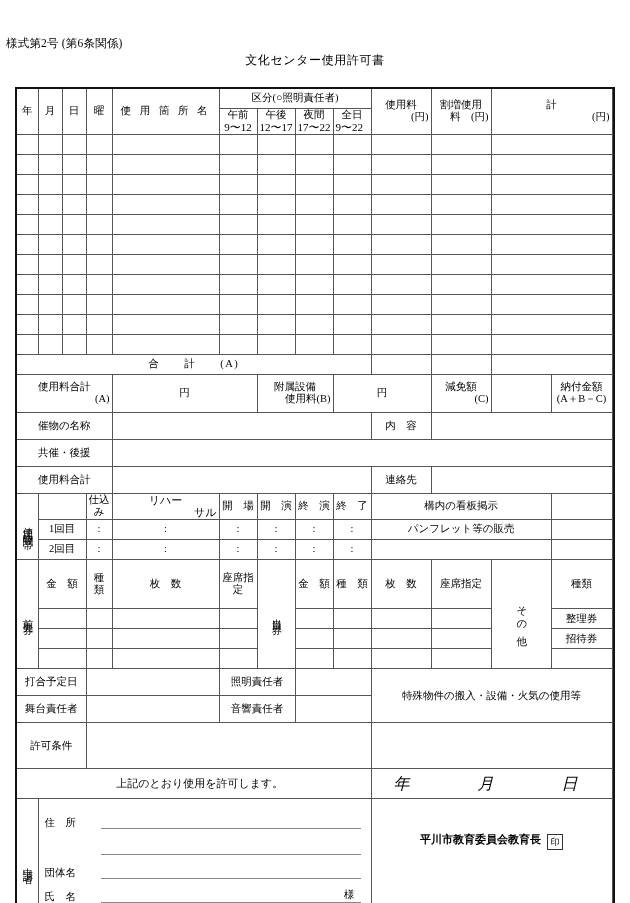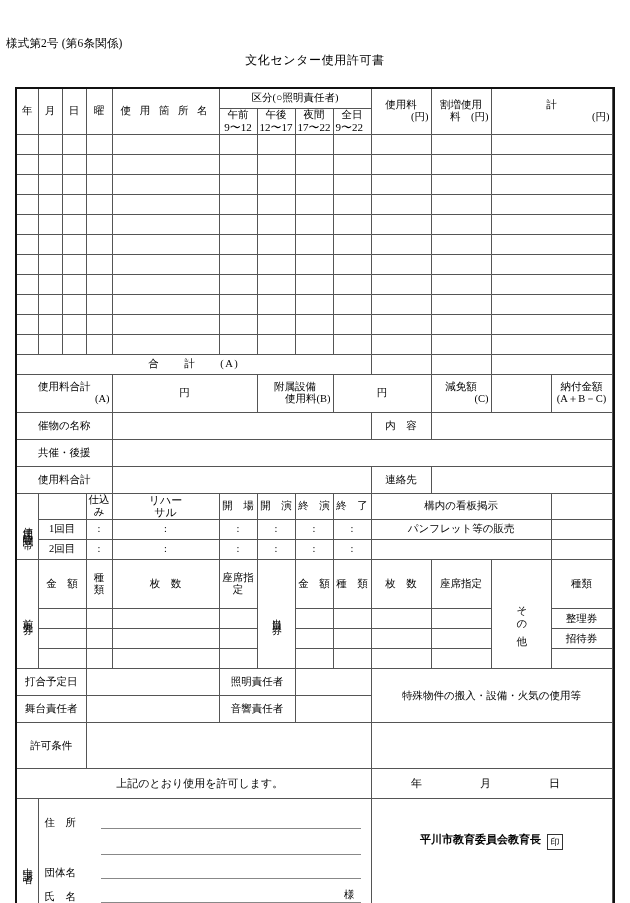--- a/index.html
+++ b/index.html
@@ -68,21 +68,21 @@
     position:relative;
   }
   .sama{position:absolute;right:6px;bottom:1px;font-size:10.5px;}
   .seal-box{
     display:inline-block;border:1px solid #333;
     width:14px;height:14px;line-height:14px;text-align:center;
     font-size:9px;margin-left:6px;vertical-align:-2px;
   }
   .issuer{font-size:11px;white-space:nowrap;font-weight:bold;}
   .permit-text{font-size:11px;}
-  .date-ph{letter-spacing:12px;font-size:11px;}
+  .date-ph{letter-spacing:12px;font-size:16px;font-style:italic;}
 </style>
 </head>
 <body>
 
 <div class="page">
 
   <div class="form-no">様式第2号 (第6条関係)</div>
   <div class="doc-title">文化センター使用許可書</div>
 
   <table class="grid">
@@ -359,21 +359,21 @@
     <tr>
       <td rowspan="3" class="nb-r">
         <div class="vert-wrap">
               <span class="vert">使用時間帯</span>
             </div>
       </td>
       <td colspan="2"></td>
       <td>仕込み</td>
       <td class="two-line tiny">
         <span>リハー</span>
-        <span class="l2" style="text-align:center">サル</span>
+        <span class="l2" style="text-align:right">サル</span>
       </td>
       <td>開　場</td>
       <td>開　演</td>
       <td>終　演</td>
       <td>終　了</td>
       <td colspan="3">構内の看板掲示</td>
       <td></td>
     </tr>
     <tr>
       <td colspan="2">1回目</td>

